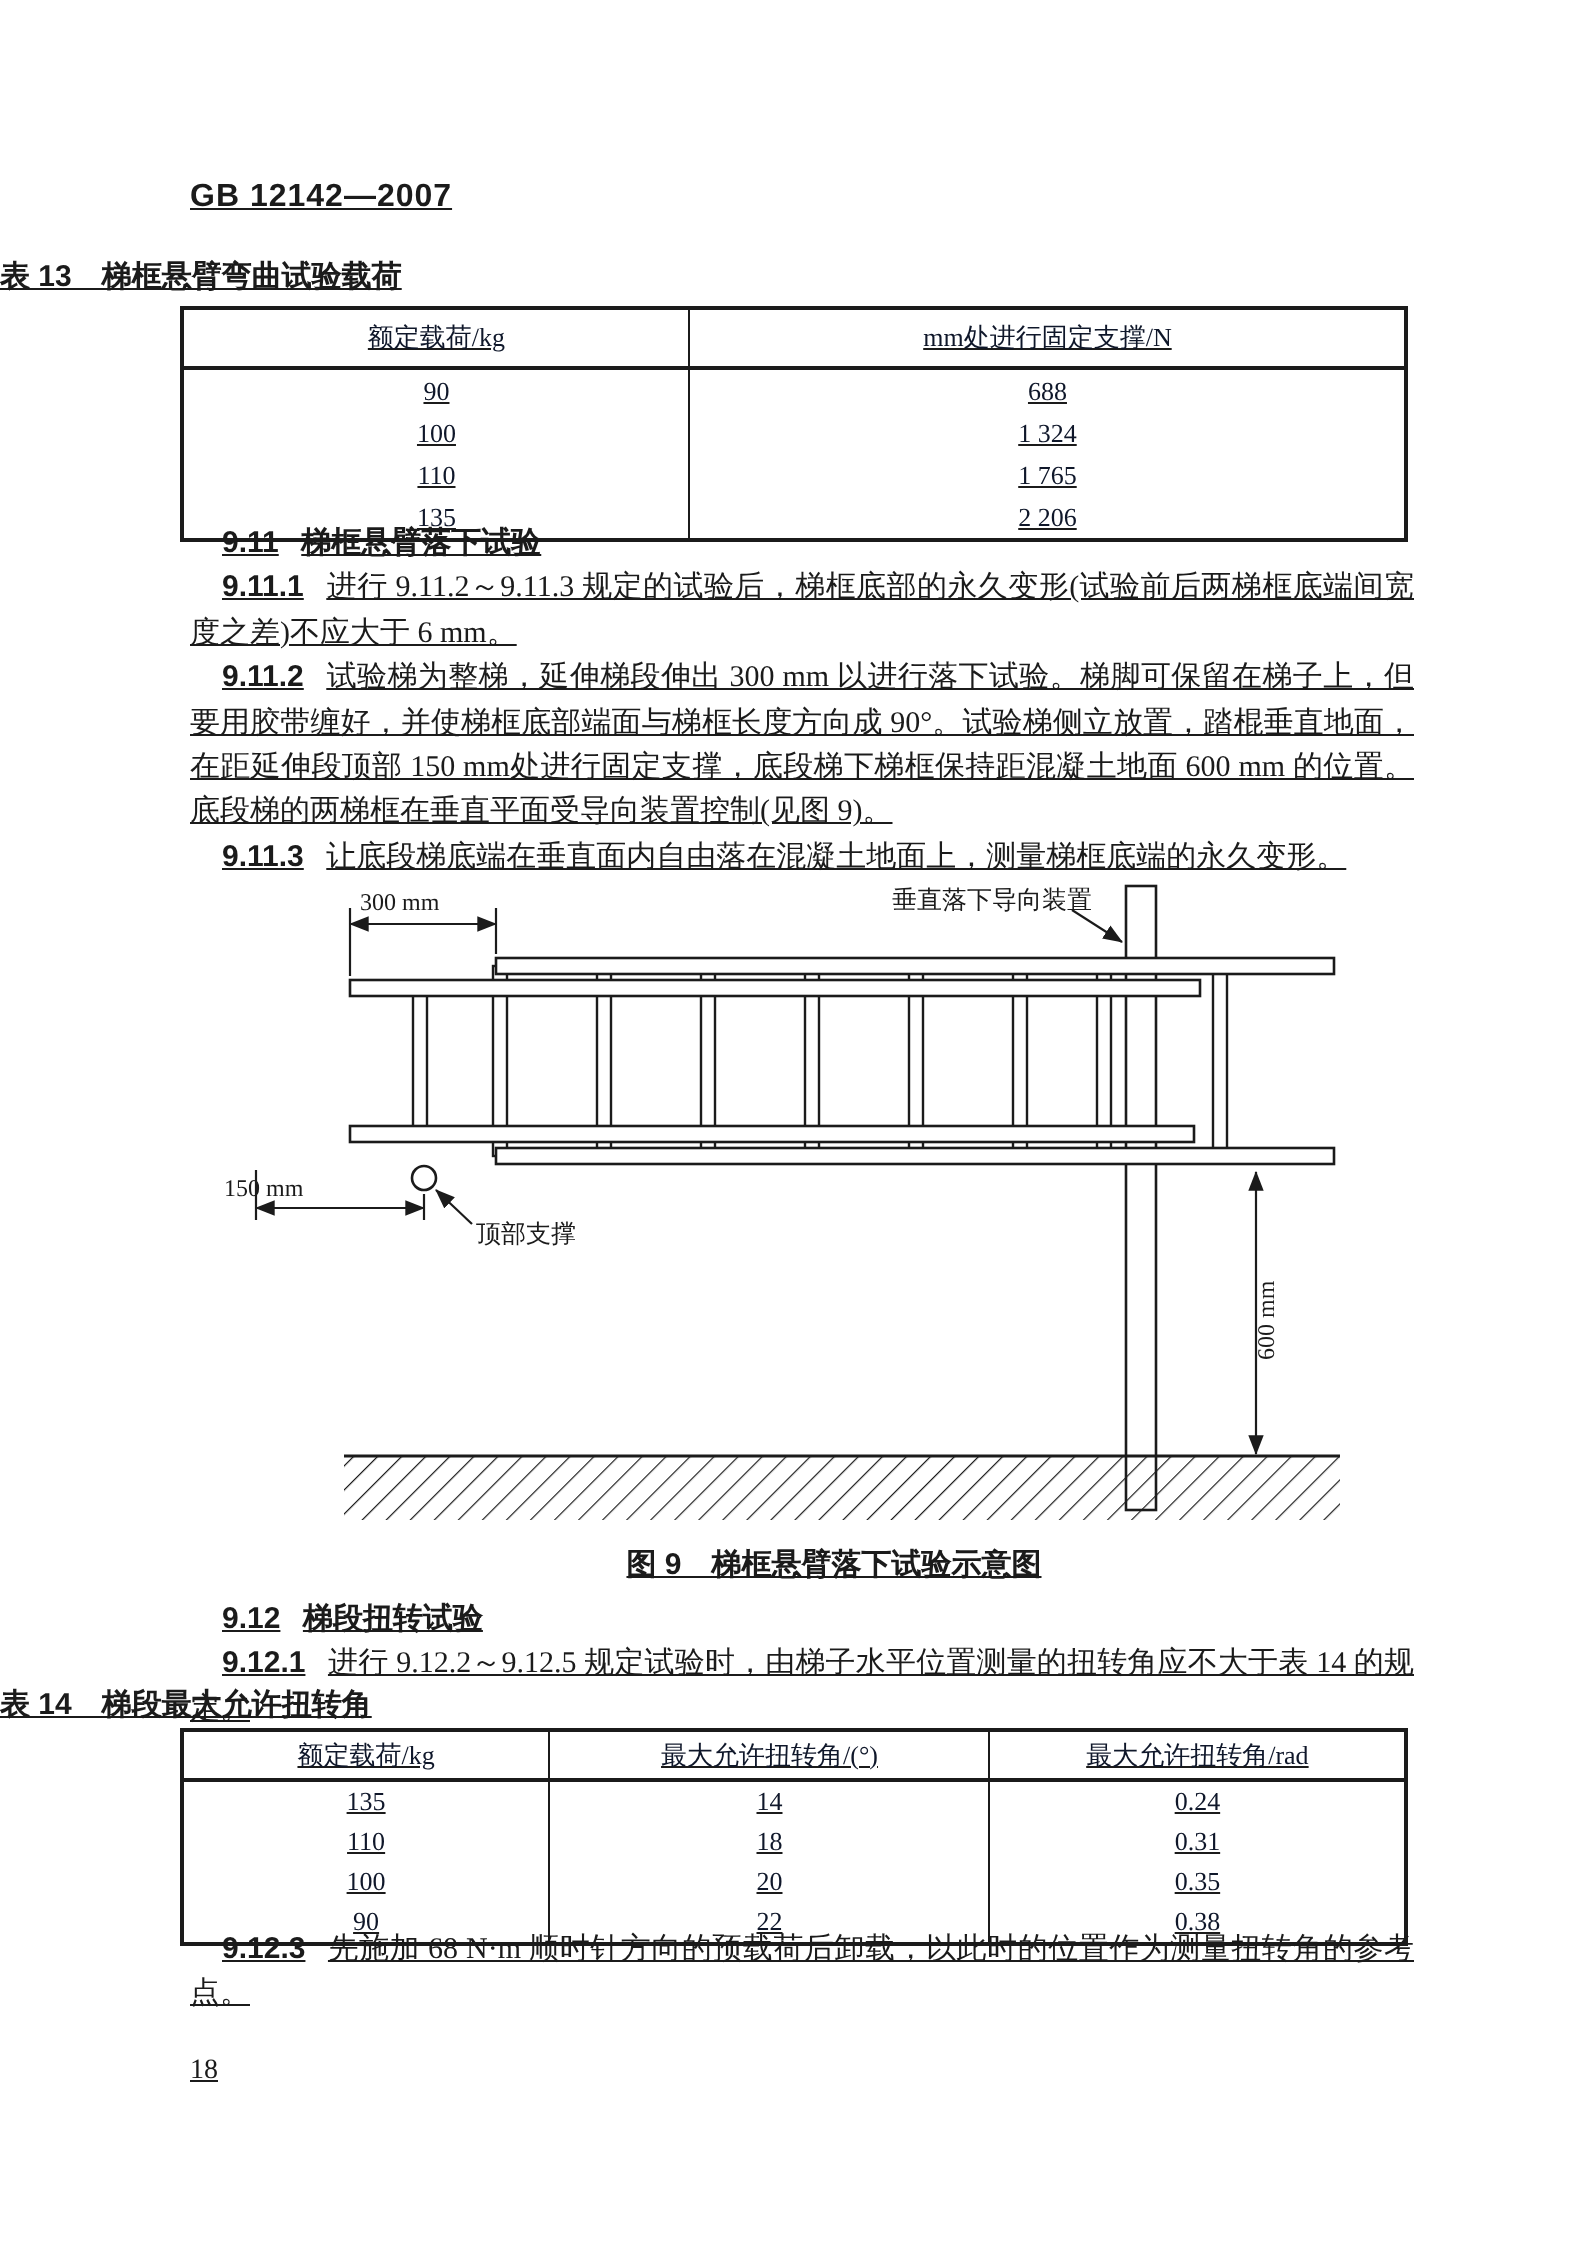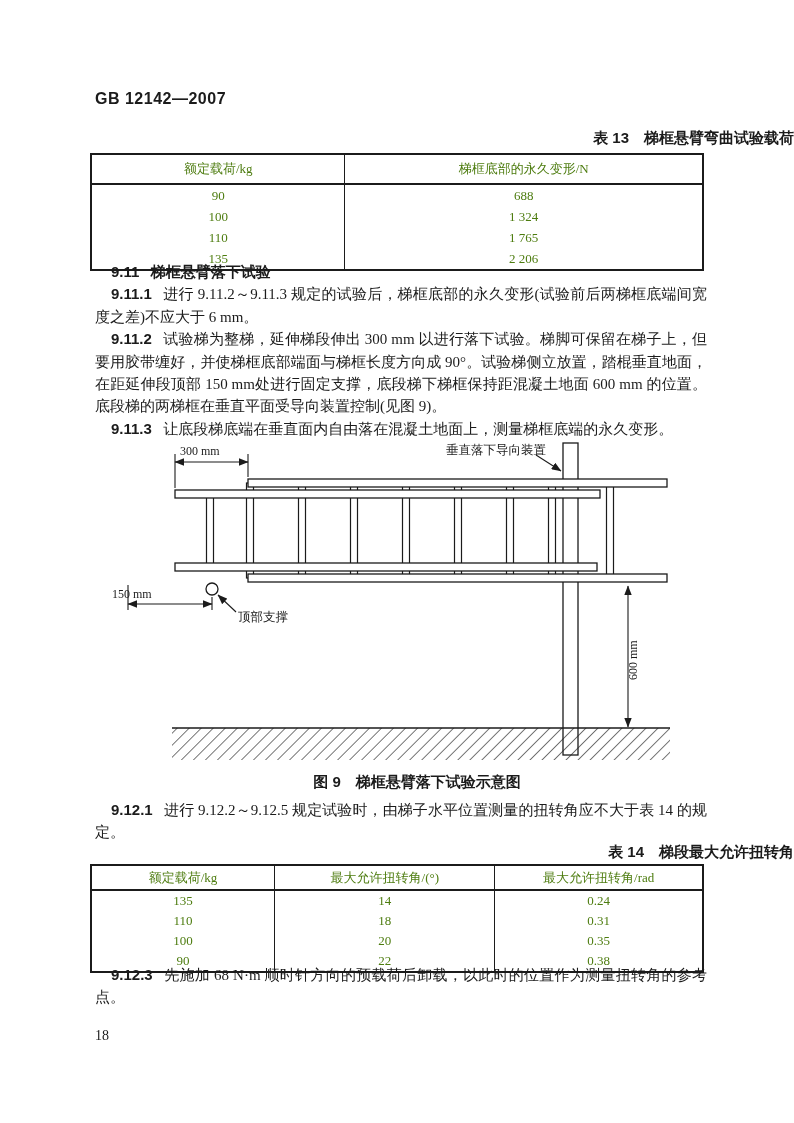--- a/index.html
+++ b/index.html
@@ -1,37 +1,37 @@
 <!DOCTYPE html>
 <html><head>
 <meta charset="utf-8">
 <style>
   html,body { margin:0; padding:0; background:#e8e8e8; }
   .page {
     position:relative; width:794px; height:1123px; margin:0 auto;
     background:#ffffff; color:#1b1b1b; overflow:hidden;
     font-family:"Liberation Serif", serif;
   }
-  .abs { position:absolute; }
+  .abs { position:absolute;text-decoration:underline; }
   .doc-code {
     left:95px; top:90px; font-family:"Liberation Sans",sans-serif;
     font-weight:bold; font-size:16px; letter-spacing:0.5px;
   }
   .table-title {
-    left:0; width:794px; text-align:right;
+    left:0; width:794px; text-align:left;
     font-family:"Liberation Sans",sans-serif; font-weight:bold; font-size:15px;
   }
   .content { left:95px; width:612px; font-size:15px; line-height:22.4px; text-align:justify; }
   .para { margin:0; }
   .clause-num { font-family:"Liberation Sans",sans-serif; font-weight:bold; margin-right:0.75em;margin-left:16px; }
   .sec-heading { font-family:"Liberation Sans",sans-serif; font-weight:bold; }
   .std-table-wrap { left:90px; width:614px; }
   table.std-table {
     border-collapse:collapse; width:100%; table-layout:fixed;
-    font-size:13px; text-align:center; color:#4d7c0f;
+    font-size:13px; text-align:center; color:#0f172a;
     border:2px solid #1b1b1b;
   }
   table.std-table th {
     font-weight:normal; border-bottom:2px solid #1b1b1b; border-right:1px solid #1b1b1b;
   }
   table.std-table td { border-right:1px solid #1b1b1b;margin-left:12px; }
   table.std-table th:last-child, table.std-table td:last-child { border-right:none; }
   #table13 th { height:26px; }
   #table13 td { height:19px; }
   #table14 th { height:21px; }
@@ -54,21 +54,21 @@
 
   <div class="abs std-table-wrap" style="top:153px;">
     <table class="std-table" id="table13">
       <colgroup>
           <col style="width:41.5%">
           <col style="width:58.5%">
         </colgroup>
       <thead>
         <tr>
           <th>额定载荷/kg</th>
-          <th>梯框底部的永久变形/N</th>
+          <th>mm处进行固定支撑/N</th>
         </tr>
       </thead>
       <tbody>
         <tr>
           <td>90</td>
           <td>688</td>
         </tr>
         <tr>
           <td>100</td>
           <td>1 324</td>
@@ -158,20 +158,23 @@
       <text x="533" y="240" font-size="12" transform="rotate(-90,533,240)">600 mm</text>
 
       <rect x="68" y="288" width="498" height="32" fill="url(#hatch)"></rect>
       <line x1="68" y1="288" x2="566" y2="288" stroke="#1b1b1b" stroke-width="1.4"></line>
     </svg>
   </div>
 
   <div class="abs fig-caption" style="top:773px;margin-left:20px;">图 9　梯框悬臂落下试验示意图</div>
 
   <div class="abs content" style="top:799px;">
+    <div class="para sec-heading">
+      <span class="clause-num">9.12</span><span>梯段扭转试验</span>
+    </div>
     <div class="para">
       <span class="clause-num">9.12.1</span><span>进行 9.12.2～9.12.5 规定试验时，由梯子水平位置测量的扭转角应不大于表 14 的规定。</span>
     </div>
   </div>
 
   <div class="abs table-title" style="top:843px;">表 14　梯段最大允许扭转角</div>
 
   <div class="abs std-table-wrap" style="top:864px;">
     <table class="std-table" id="table14">
       <colgroup>

